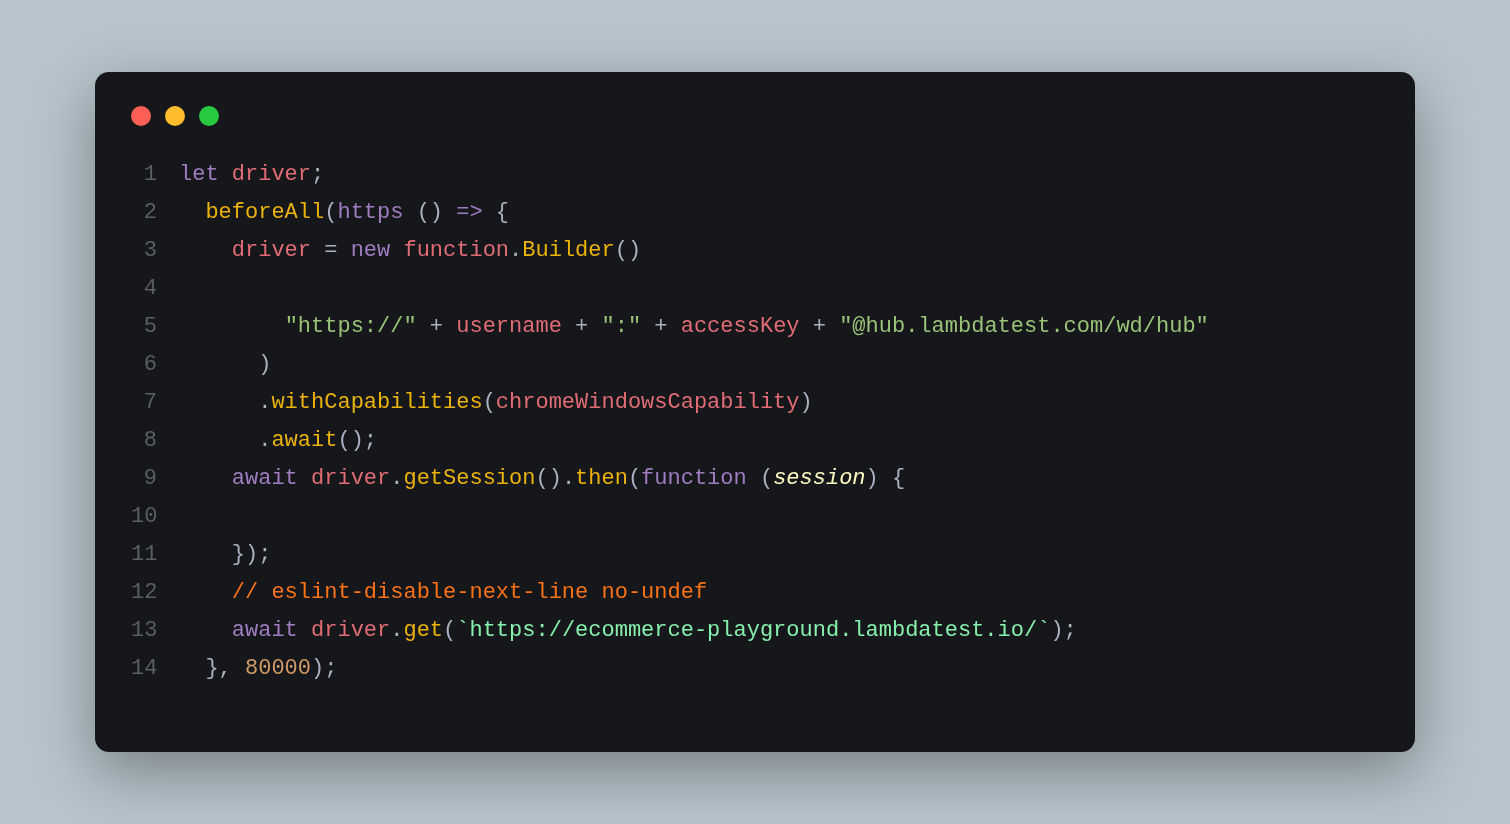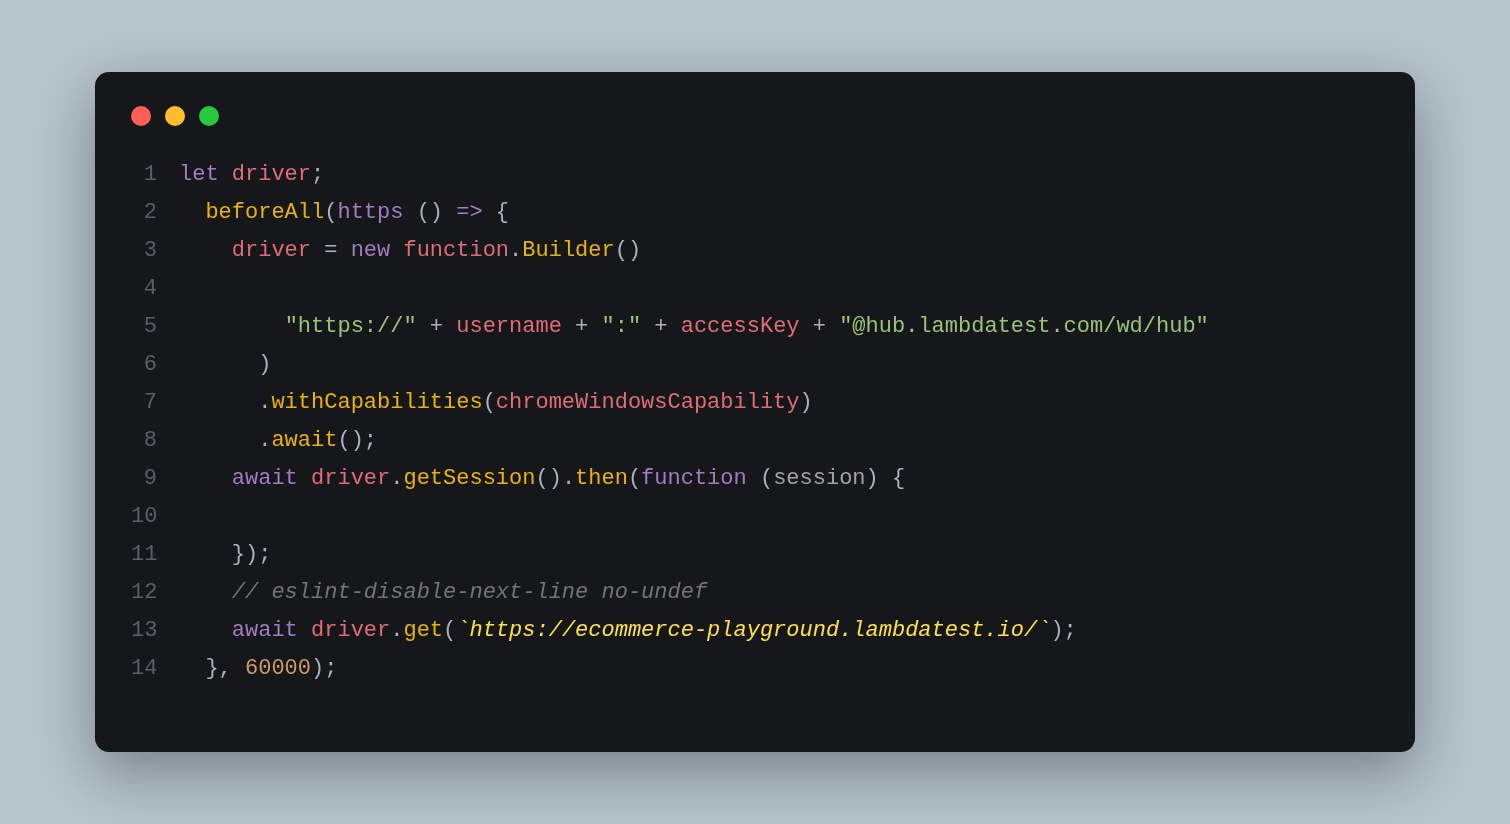--- a/index.html
+++ b/index.html
@@ -36,26 +36,26 @@
     padding-right: 22px;
     user-select: none;
     flex-shrink: 0;
   }
   .content { color: #d9dde1; }
 
   
   .kw   { color: #a07cc0; }         
   .fn   { color: #eab308; }         
   .str  { color: #98c379; }         
-  .tmpl { color: #fde047; font-style: italic; }         
+  .tmpl { color: #86efac; }         
   .num  { color: #d19a66; }
   .id   { color: #e06c75; }         
-  .param{ color: #a3a3a3; }
+  .param{ color: #fef9c3; font-style: italic; }
   .punc { color: #abb2bf; }
-  .cmt  { color: #737373; font-style: italic; }
+  .cmt  { color: #f97316; }
 </style>
 </head>
 <body>
 
 <div class="window">
   <div class="traffic-lights">
     <div class="tl red"></div>
     <div class="tl yellow"></div>
     <div class="tl green"></div>
   </div>
@@ -66,15 +66,15 @@
       <div class="line"><span class="ln">4</span></div>
       <div class="line"><span class="ln">5</span><span class="content"><span class="punc">        </span><span class="str">"https://"</span><span class="punc"> + </span><span class="id">username</span><span class="punc"> + </span><span class="str">":"</span><span class="punc"> + </span><span class="id">accessKey</span><span class="punc"> + </span><span class="str">"@hub.lambdatest.com/wd/hub"</span></span></div>
       <div class="line"><span class="ln">6</span><span class="content"><span class="punc">      )</span></span></div>
       <div class="line"><span class="ln">7</span><span class="content"><span class="punc">      .</span><span class="fn">withCapabilities</span><span class="punc">(</span><span class="id">chromeWindowsCapability</span><span class="punc">)</span></span></div>
       <div class="line"><span class="ln">8</span><span class="content"><span class="punc">      .</span><span class="fn">await</span><span class="punc">();</span></span></div>
       <div class="line"><span class="ln">9</span><span class="content"><span class="punc">    </span><span class="kw">await</span><span class="punc"> </span><span class="id">driver</span><span class="punc">.</span><span class="fn">getSession</span><span class="punc">().</span><span class="fn">then</span><span class="punc">(</span><span class="kw">function</span><span class="punc"> (</span><span class="param">session</span><span class="punc">) {</span></span></div>
       <div class="line"><span class="ln">10</span></div>
       <div class="line"><span class="ln">11</span><span class="content"><span class="punc">    });</span></span></div>
       <div class="line"><span class="ln">12</span><span class="content"><span class="punc">    </span><span class="cmt">// eslint-disable-next-line no-undef</span></span></div>
       <div class="line"><span class="ln">13</span><span class="content"><span class="punc">    </span><span class="kw">await</span><span class="punc"> </span><span class="id">driver</span><span class="punc">.</span><span class="fn">get</span><span class="punc">(</span><span class="tmpl">`https://ecommerce-playground.lambdatest.io/`</span><span class="punc">);</span></span></div>
-      <div class="line"><span class="ln">14</span><span class="content"><span class="punc">  }, </span><span class="num">60000</span><span class="punc">);</span></span></div>
+      <div class="line"><span class="ln">14</span><span class="content"><span class="punc">  }, </span><span class="num">80000</span><span class="punc">);</span></span></div>
     </div>
 </div>
 
 </body></html>

